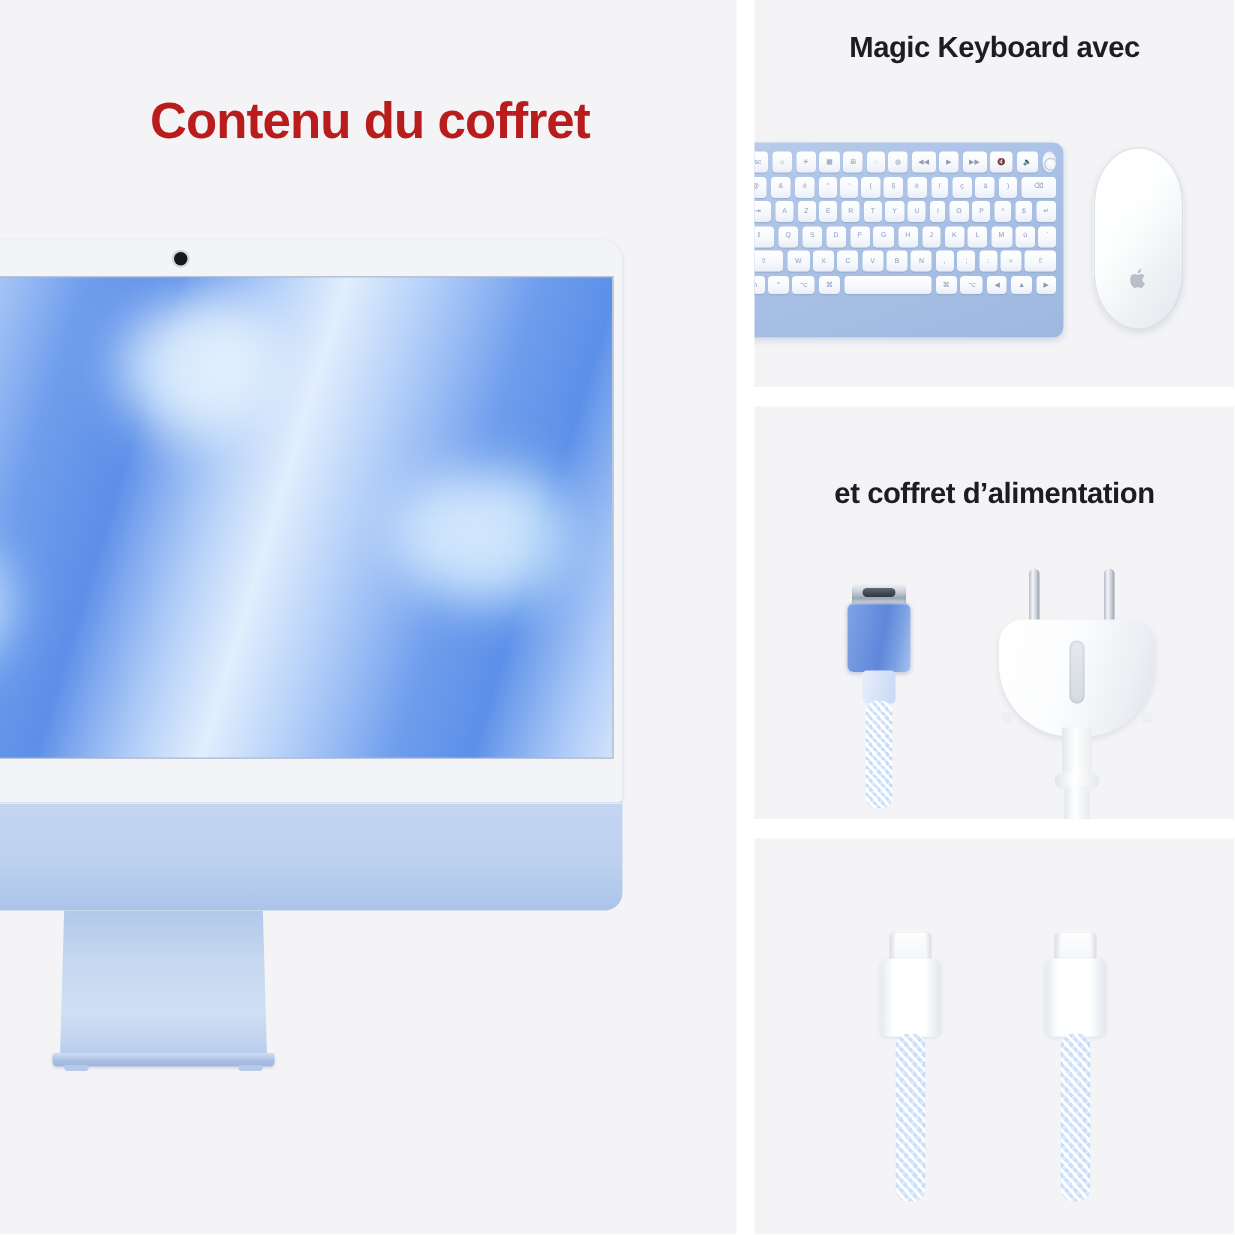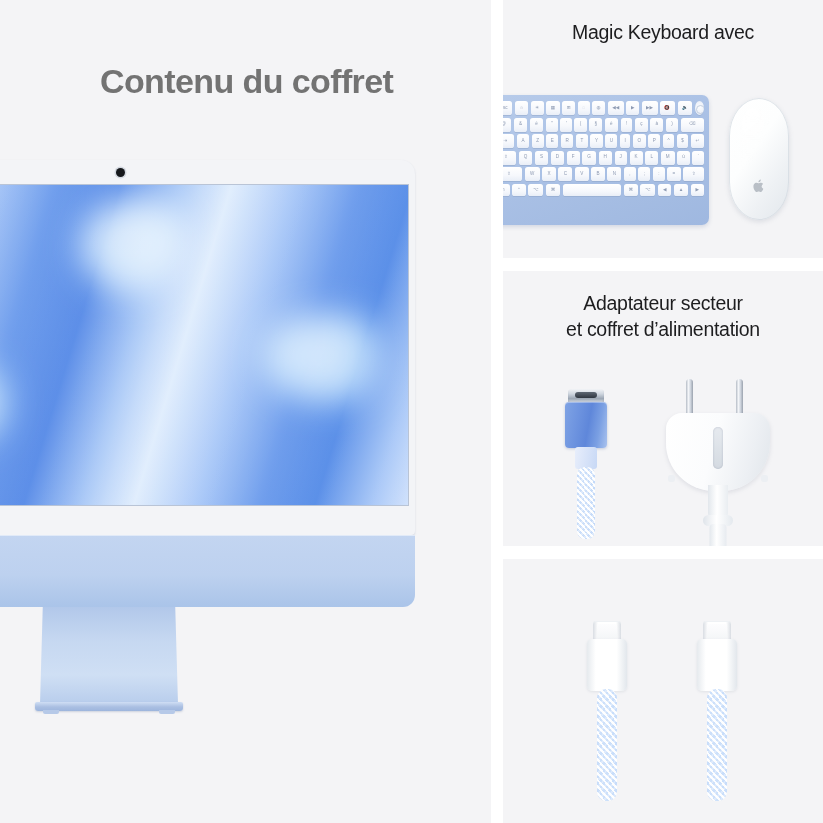--- a/index.html
+++ b/index.html
@@ -11,21 +11,21 @@
   }
   #stage { position: relative; width: 823px; height: 823px; background: #ffffff; }
 
   .panel { position: absolute; background: #f4f4f6; overflow: hidden; }
 
   
   #panel-imac { left: 0; top: 0; width: 491px; height: 823px; }
 
   .page-title {
     position: absolute; left: 100px; top: 62px;
-    font-size: 34px; font-weight: bold; color: #737373;
+    font-size: 34px; font-weight: bold; color: #b91c1c;
     letter-spacing: -0.6px; white-space: nowrap;
   }
 
   
   #imac { position: absolute; left: -130px; top: 160px; width: 560px; height: 500px; }
 
   .imac-body {
     position: absolute; left: 0; top: 0; width: 545px; height: 375px;
     background: #f3f4f7;
     border-radius: 14px 14px 4px 4px;
@@ -93,21 +93,21 @@
   .imac-foot::before { left: 8px; }
   .imac-foot::after { right: 8px; }
 
   
   #panel-keyboard { left: 503px; top: 0;   width: 320px; height: 258px; }
   #panel-adapter  { left: 503px; top: 271px; width: 320px; height: 275px; }
   #panel-cable    { left: 503px; top: 559px; width: 320px; height: 264px; }
 
   .panel-title {
     position: absolute; left: 14px; right: 14px; top: 20px;
-    text-align: center; font-size: 19.5px; font-weight: normal;
+    text-align: center; font-size: 19.5px; font-weight: bold;
     color: #1d1d1f; line-height: 1.32; letter-spacing: -0.3px;
   }
   #panel-cable .panel-title { top: 22px; }
 
   
   #keyboard {
     position: absolute; left: -12px; top: 95px; width: 218px; height: 130px;
     background: linear-gradient(160deg, #b7cbea 0%, #a9c0e5 50%, #9fb8e0 100%);
     border-radius: 7px;
     box-shadow: 0 2px 4px rgba(100,120,160,.22);
@@ -389,21 +389,21 @@
     <div id="mouse">
       <div class="mouse-sheen"></div>
       <svg class="mouse-apple" viewBox="0 0 24 28">
         <path fill="currentColor" d="M17.2 14.6c0-3 2.4-4.4 2.5-4.5-1.4-2-3.5-2.3-4.2-2.3-1.8-.2-3.5 1-4.4 1-.9 0-2.3-1-3.8-1-2 0-3.8 1.1-4.8 2.9-2 3.5-.5 8.8 1.5 11.7 1 1.4 2.1 3 3.6 2.9 1.4-.1 2-.9 3.7-.9s2.2.9 3.8.9c1.5 0 2.5-1.4 3.4-2.9.7-1 1.2-2.1 1.5-3.2-2.9-1.1-3.3-4.5-3.3-4.6zM14.3 5.4c.8-1 1.3-2.3 1.2-3.7-1.2.1-2.6.8-3.4 1.8-.7.9-1.4 2.2-1.2 3.5 1.3.1 2.6-.7 3.4-1.6z"></path>
       </svg>
     </div>
   </section>
 
   <section class="panel" id="panel-adapter">
     <h2 class="panel-title">
-      <span>Adaptateur secteur</span><br>
+      <br>
       <span>et coffret d’alimentation</span>
     </h2>
 
     <div id="magsafe">
       <div class="ms-tip"></div>
       <div class="ms-body"></div>
       <div class="ms-collar"></div>
       <div class="ms-cord"></div>
     </div>
 

